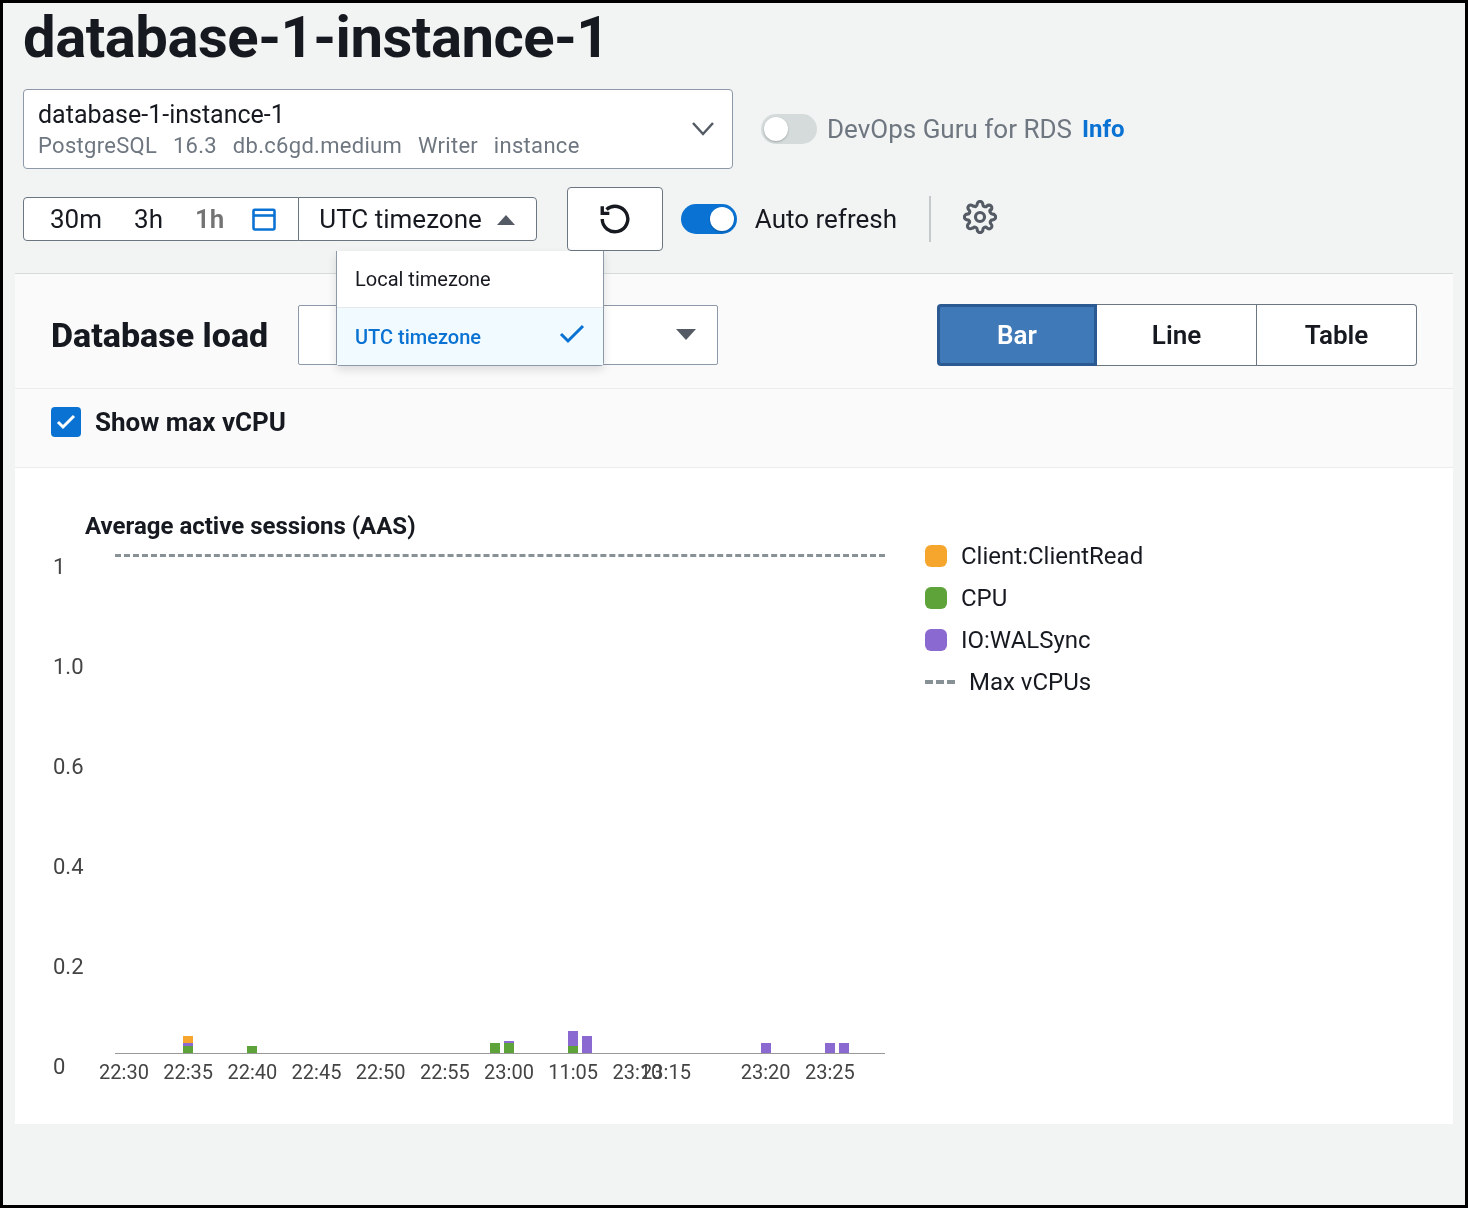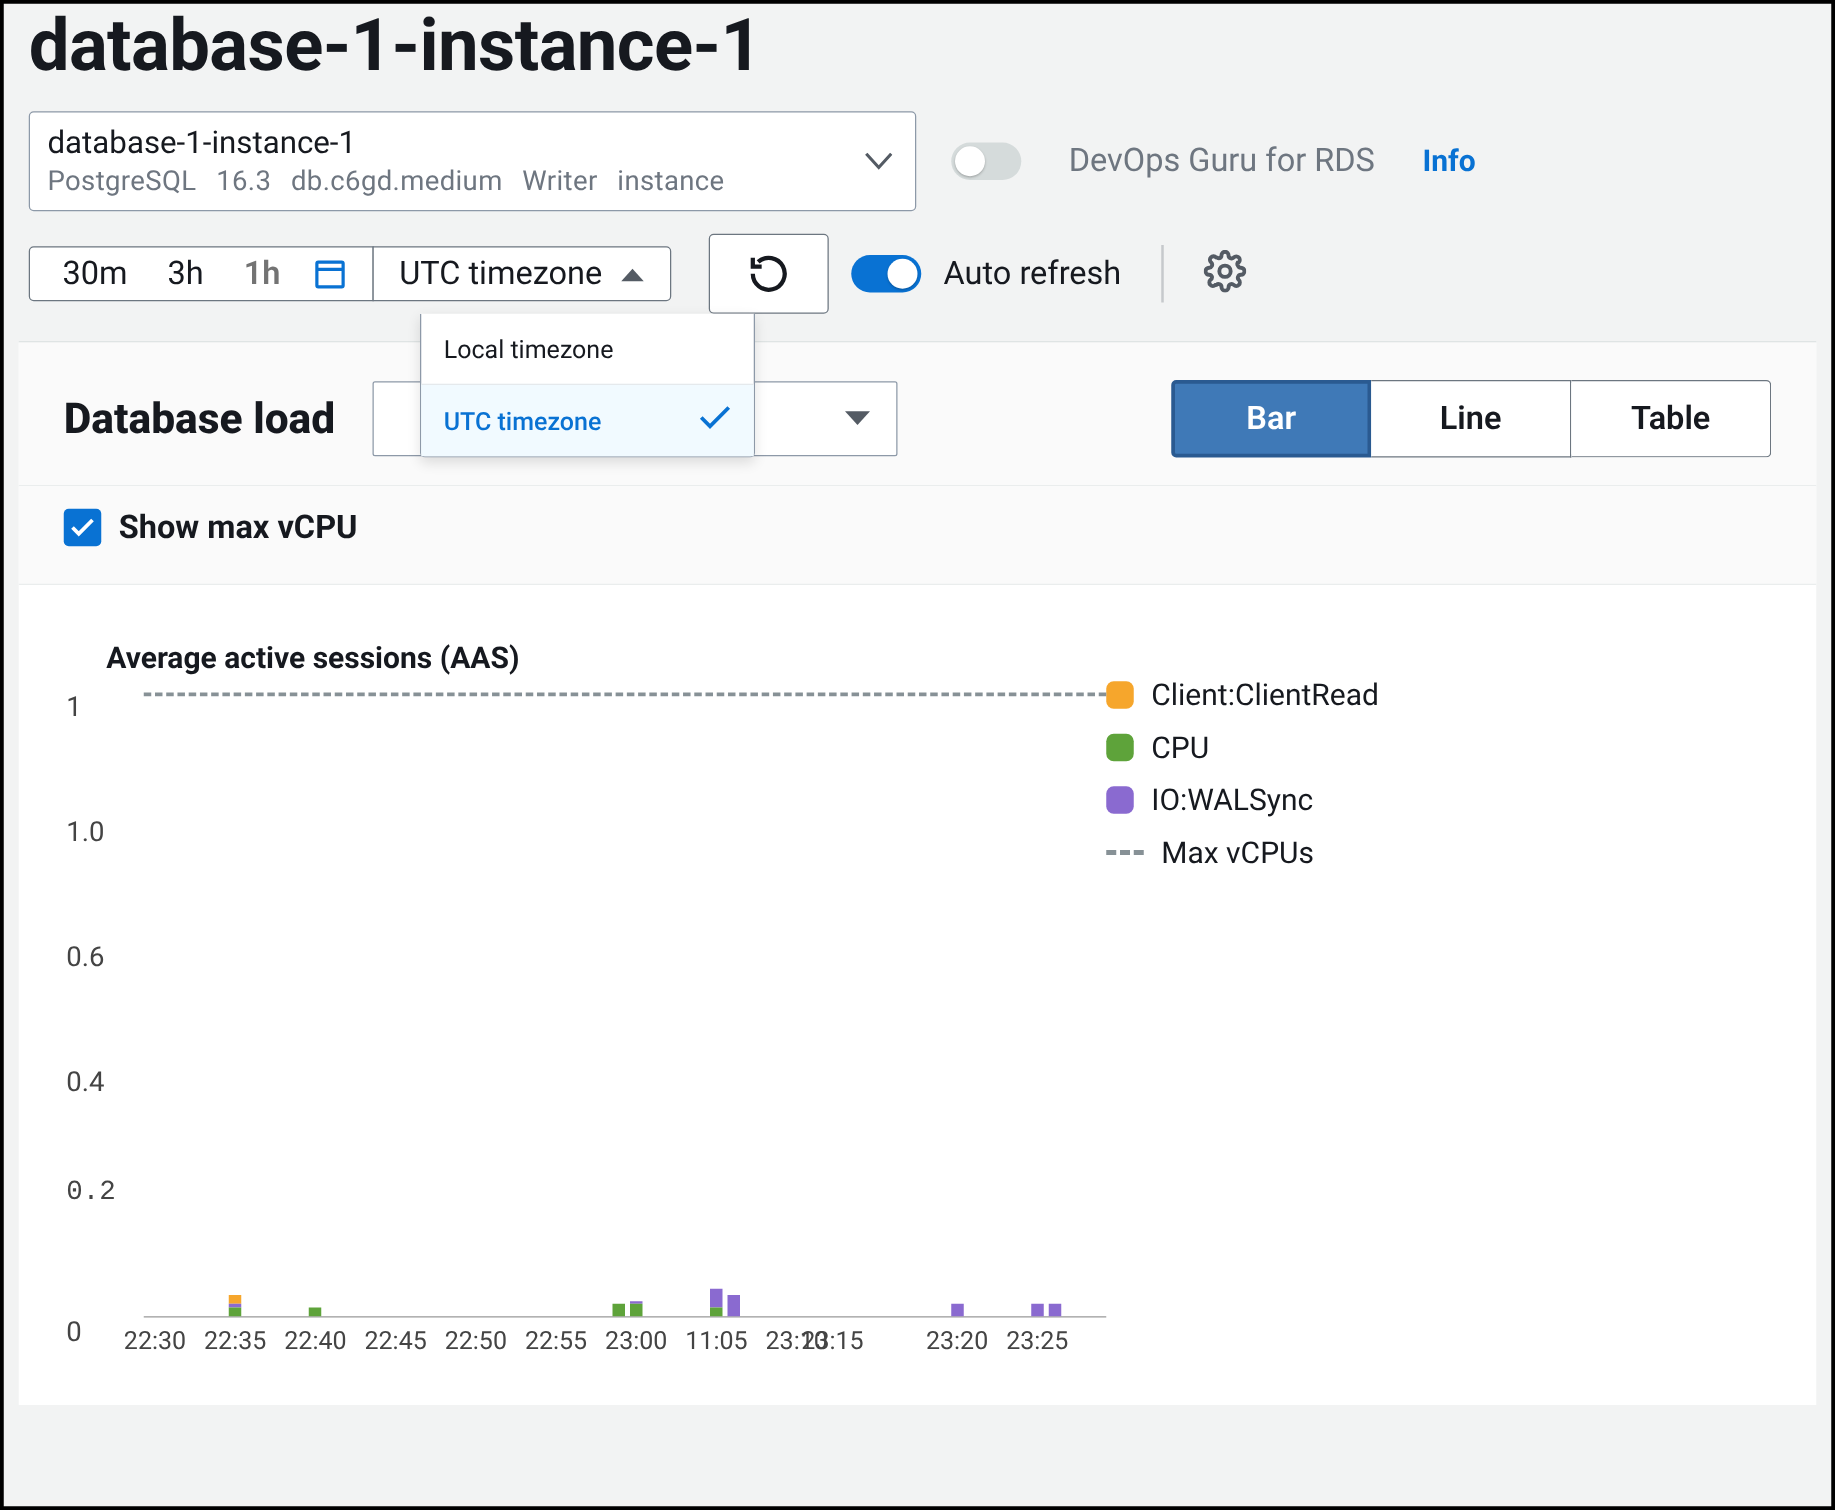--- a/index.html
+++ b/index.html
@@ -41,21 +41,21 @@
     cursor: pointer;
   }
   .instance-select .main { font-size: 25px; color: #16191f; }
   .instance-select .sub  { font-size: 22px; color: #6e7680; margin-top: 4px; letter-spacing: .3px; word-spacing: 10px;}
   .instance-select .caret {
     position: absolute; right: 18px; top: 50%; transform: translateY(-50%);
   }
   .caret-down svg, .caret-up svg { display:block; }
 
   .devops-wrap {
-    display: flex; align-items: center; gap: 38px;
+    display: flex; align-items: center; gap: 10px;
     color: #6e7680; font-size: 26px;
   }
   .toggle {
     width: 56px; height: 30px; border-radius: 15px;
     background: #d5dbdb; position: relative; cursor: pointer;
   }
   .toggle .knob {
     position: absolute; top: 3px; left: 3px;
     width: 24px; height: 24px; border-radius: 50%;
     background: #fff; box-shadow: 0 1px 2px rgba(0,0,0,.25);
@@ -168,21 +168,21 @@
   }
   .chk-row { display:flex; align-items:flex-end; gap:14px; font-size:26px;font-weight:bold; }
   .chk {
     width:30px; height:30px; border-radius:4px;
     background:#0972d3; display:inline-flex; align-items:center; justify-content:center;
     cursor:pointer;
   }
   .chk svg { stroke:#fff; }
 
   
-  .chart-wrap { padding: 44px 40px 30px 70px; display:flex; }
+  .chart-wrap { padding: 44px 40px 30px 70px; display:flex; gap:40px;}
   .chart-title { font-size:24px; font-weight:700; margin-bottom: 14px; }
   .chart-area { flex: 0 0 800px; }
   .plot {
     position:relative;
     height: 500px;
     margin-left: 30px;
   }
   .y-tick {
     position:absolute; left:-62px;
     font-size:22px; color:#444; transform:translateY(50%);
@@ -384,21 +384,21 @@
                 <div class="seg-io" style="height: 10px;"></div>
               </div>
               <div class="bar" style="left: 709.833px;">
                 <div class="seg-io" style="height: 10px;"></div>
               </div>
               <div class="bar" style="left: 723.833px;">
                 <div class="seg-io" style="height: 10px;"></div>
               </div>
             </div>
         <div class="y-tick" style="bottom: -12px;">0</div>
-            <div class="y-tick" style="bottom: 100px; font-family: Liberation Mono, monospace;">0.2</div>
+            <div class="y-tick" style="bottom: 88px;">0.2</div>
             <div class="y-tick" style="bottom: 188px;">0.4</div>
             <div class="y-tick" style="bottom: 288px;">0.6</div>
             <div class="y-tick" style="bottom: 388px;">1.0</div>
             <div class="y-tick" style="bottom: 488px;">1</div>
           </div>
         <div class="x-labels" id="xlabels">
             <div class="x-lab" style="left: 9px;">22:30</div>
             <div class="x-lab" style="left: 73.1667px;">22:35</div>
             <div class="x-lab" style="left: 137.333px;">22:40</div>
             <div class="x-lab" style="left: 201.5px;">22:45</div>

